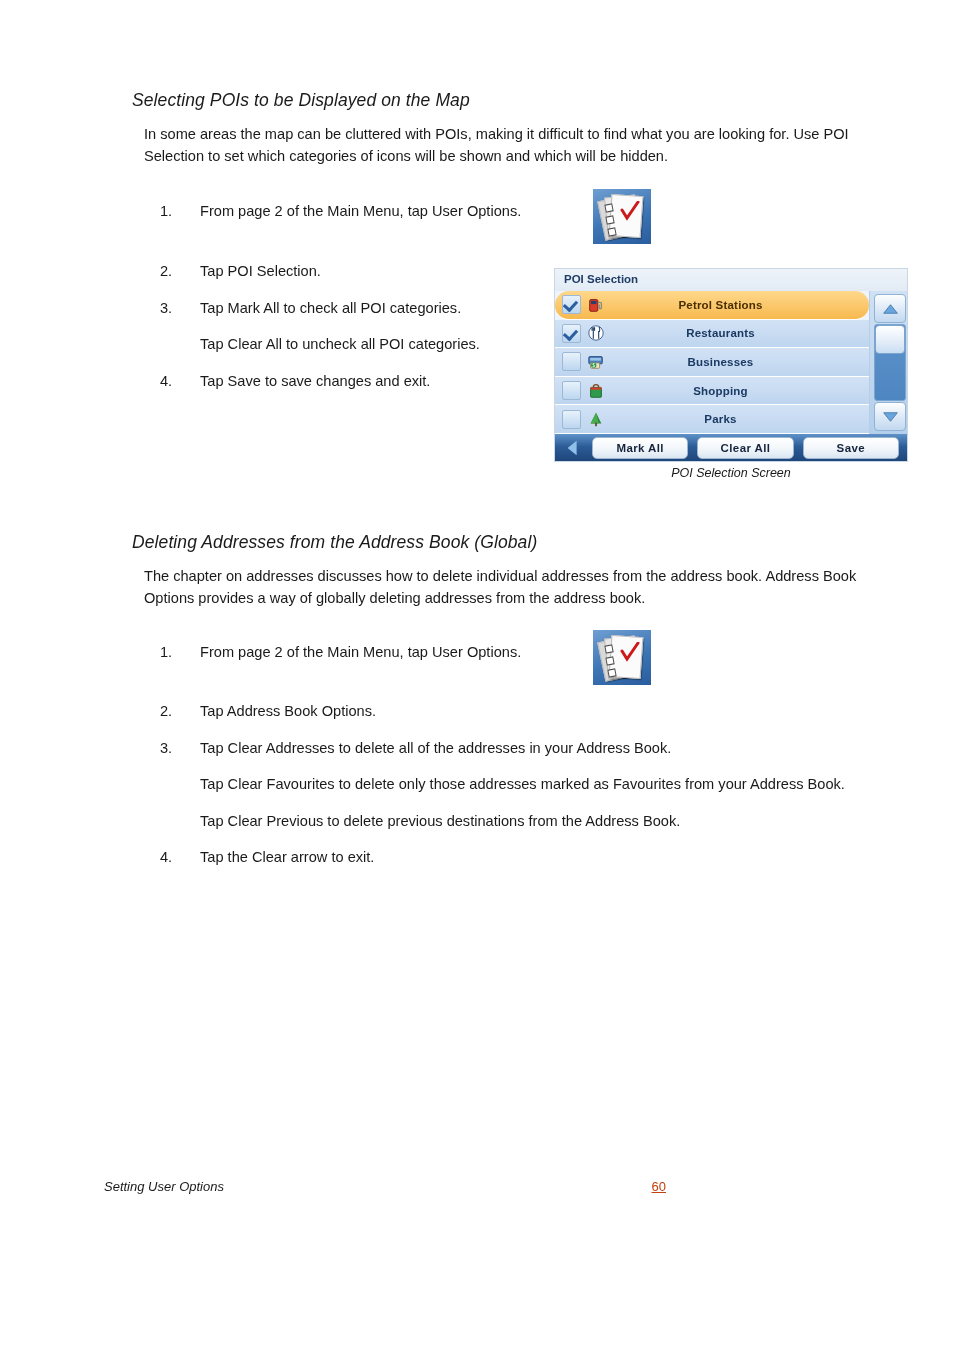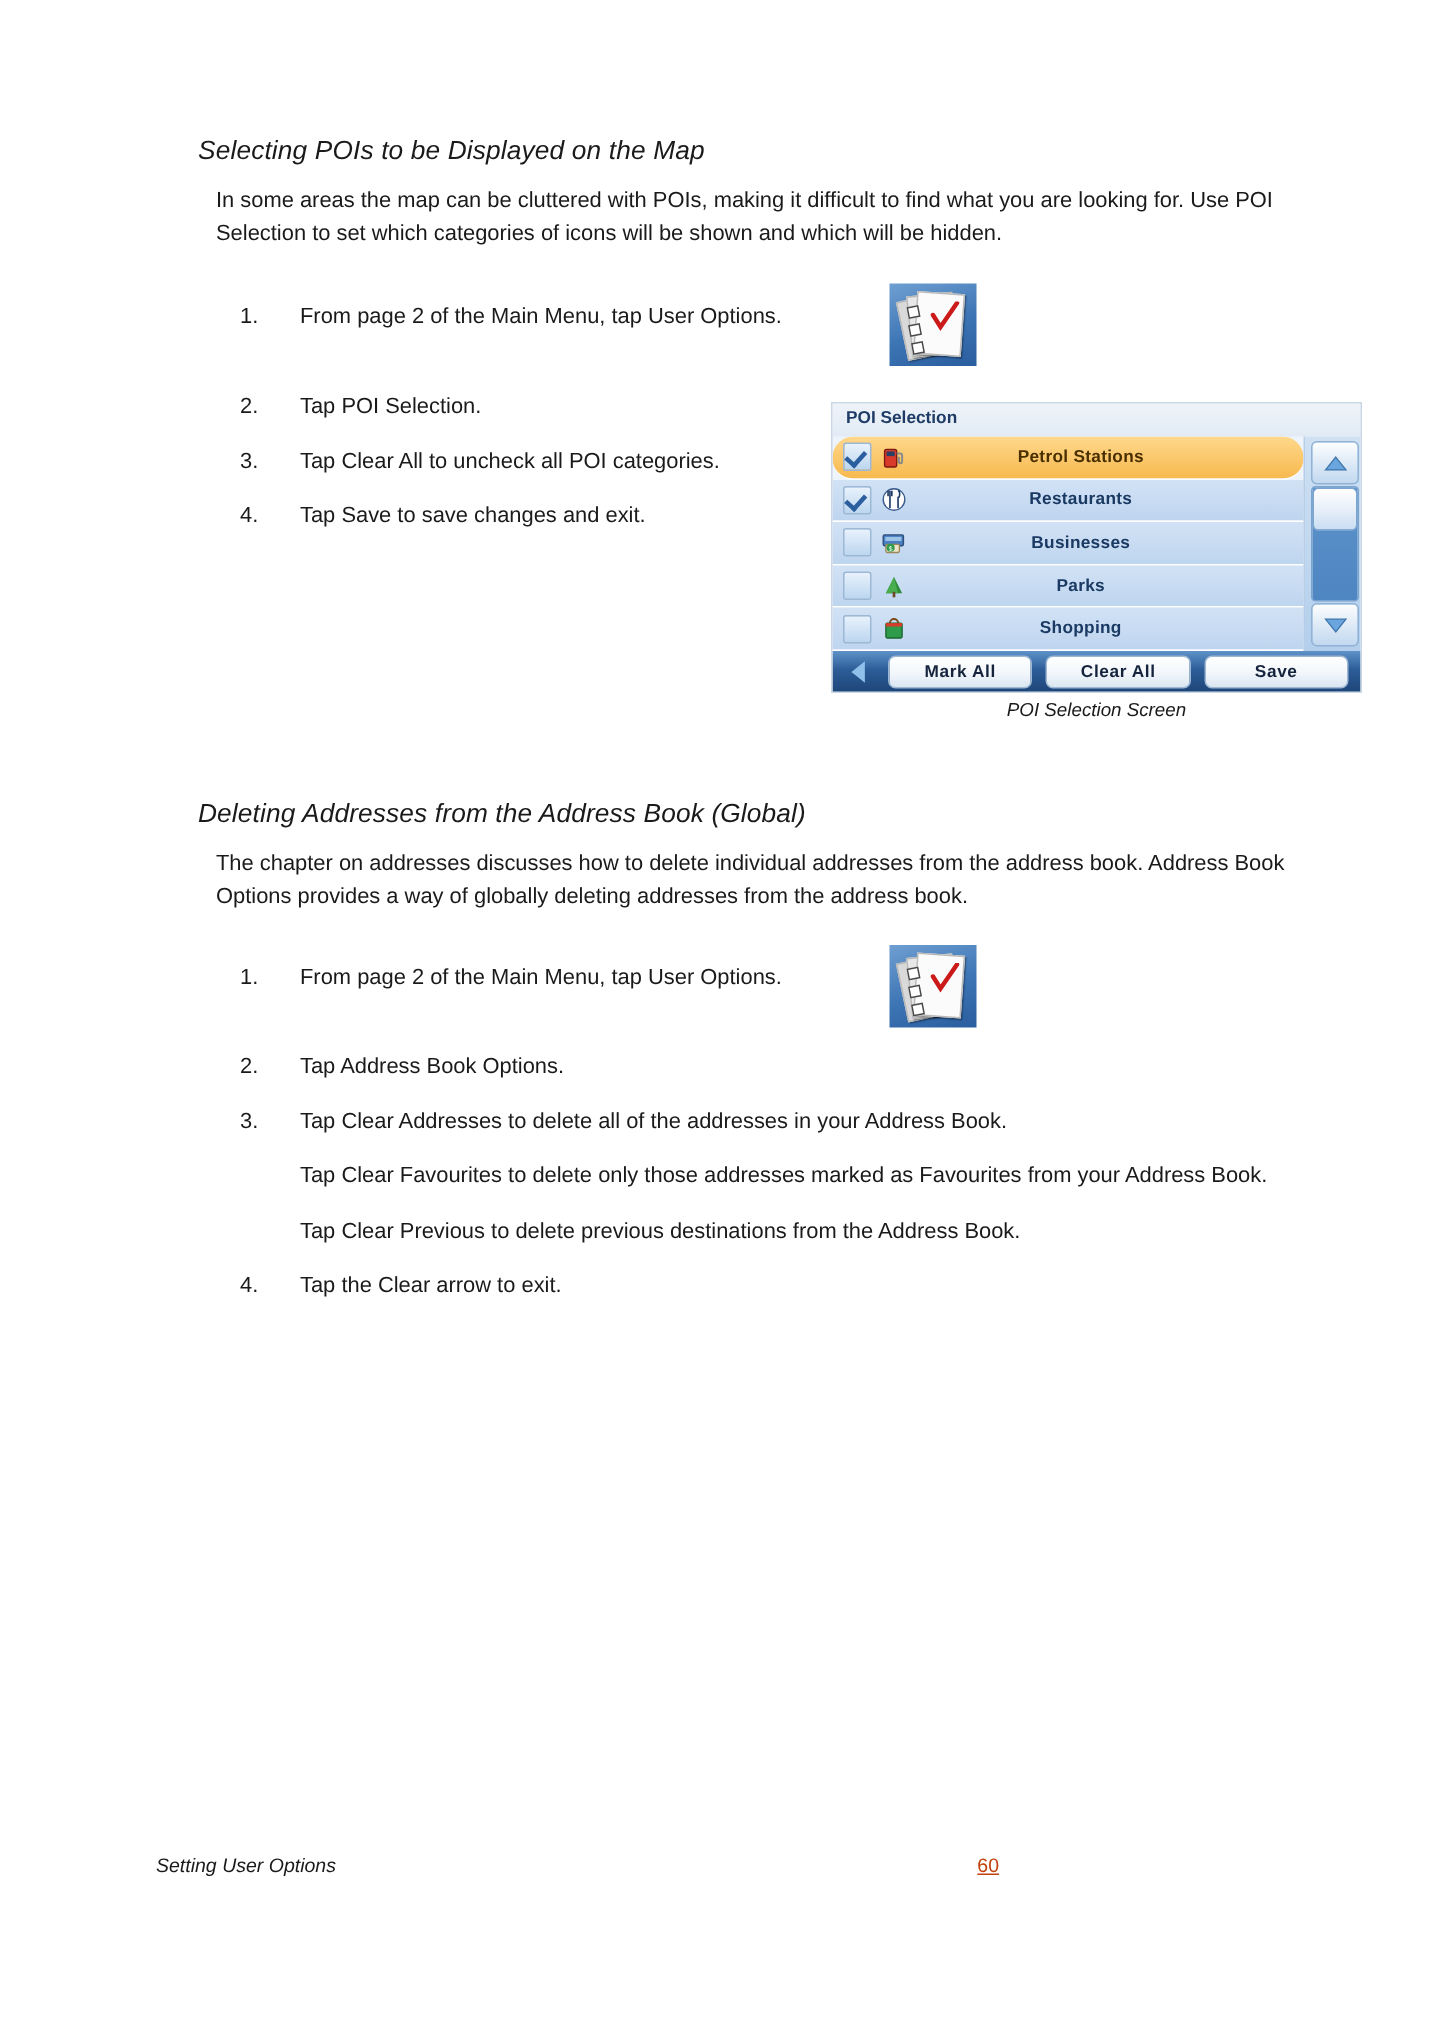--- a/index.html
+++ b/index.html
@@ -69,21 +69,21 @@
     line-height: 22.5px;
     color: #1a1a1a;
   }
   b { font-weight: normal; }
 
   
   .footer {
     position: absolute;
     left: 104px;
     right: 104px;
-    top: 1236px;
+    top: 1179px;
     display: flex;
     justify-content: space-between;
     align-items: baseline;
     font-size: 13px;
   }
   .footer-left { font-style: italic; color: #1a1a1a; }
   .footer-right { font-style: normal; color: #c2410c; text-decoration: underline; }
 
   
   .uo-icon {
@@ -321,20 +321,23 @@
   <div class="section" style="top:260px; width:420px;">
     <div class="step" style="margin-bottom:14px;">
       <span class="num">2.</span>
       <span>Tap </span><b>POI Selection</b><span>.</span>
     </div>
 
     <div class="step" style="margin-bottom:14px;">
       <span class="num">3.</span>
     </div>
 
+    <div class="sub" style="margin-bottom:14px;">
+      <span>Tap </span><b>Mark All</b><span> to check all POI categories.</span>
+    </div>
 
     <div class="sub" style="margin-bottom:14px;">
       <span>Tap </span><b>Clear All</b><span> to uncheck all POI categories.</span>
     </div>
 
     <div class="step">
       <span class="num">4.</span>
       <span>Tap </span><b>Save</b><span> to save changes and exit.</span>
     </div>
   </div>
@@ -380,38 +383,38 @@
               <text x="7.5" y="15.6" font-size="5" fill="#ffffff" text-anchor="middle" font-family="Liberation Sans, sans-serif">$</text>
             </svg>
           </div>
           <div class="poi-label">Businesses</div>
         </div>
 
         <div class="poi-row">
           <div class="poi-chk"></div>
           <div class="poi-cat-icon">
             <svg viewBox="0 0 20 20" width="18" height="18">
+              <path d="M7 6 a3 3 0 0 1 6 0" fill="none" stroke="#7a4a1a" stroke-width="1.4"></path>
+              <rect x="4" y="6" width="12" height="11" rx="1" fill="#2e9b4a" stroke="#19662f" stroke-width="1"></rect>
+              <rect x="4" y="6" width="12" height="2.5" fill="#d93b2b"></rect>
+            </svg>
+          </div>
+          <div class="poi-label">Shopping</div>
+        </div>
+
+        <div class="poi-row">
+          <div class="poi-chk"></div>
+          <div class="poi-cat-icon">
+            <svg viewBox="0 0 20 20" width="18" height="18">
               <path d="M10 3 L16 15 L4 15 Z" fill="#2e8b3a"></path>
               <path d="M10 3 L13 15 L4 15 Z" fill="#47ad4e"></path>
               <rect x="9" y="14" width="2" height="4" fill="#6b4a26"></rect>
             </svg>
           </div>
           <div class="poi-label">Parks</div>
-        </div>
-
-        <div class="poi-row">
-          <div class="poi-chk"></div>
-          <div class="poi-cat-icon">
-            <svg viewBox="0 0 20 20" width="18" height="18">
-              <path d="M7 6 a3 3 0 0 1 6 0" fill="none" stroke="#7a4a1a" stroke-width="1.4"></path>
-              <rect x="4" y="6" width="12" height="11" rx="1" fill="#2e9b4a" stroke="#19662f" stroke-width="1"></rect>
-              <rect x="4" y="6" width="12" height="2.5" fill="#d93b2b"></rect>
-            </svg>
-          </div>
-          <div class="poi-label">Shopping</div>
         </div>
 
       </div>
 
       <div class="poi-scroll">
         <div class="scroll-btn scroll-up">
           <svg viewBox="0 0 20 14" width="17" height="12">
             <path d="M10 2 L18 12 L2 12 Z" fill="#6aa6dd" stroke="#3d74ab" stroke-width="1"></path>
           </svg>
         </div>

